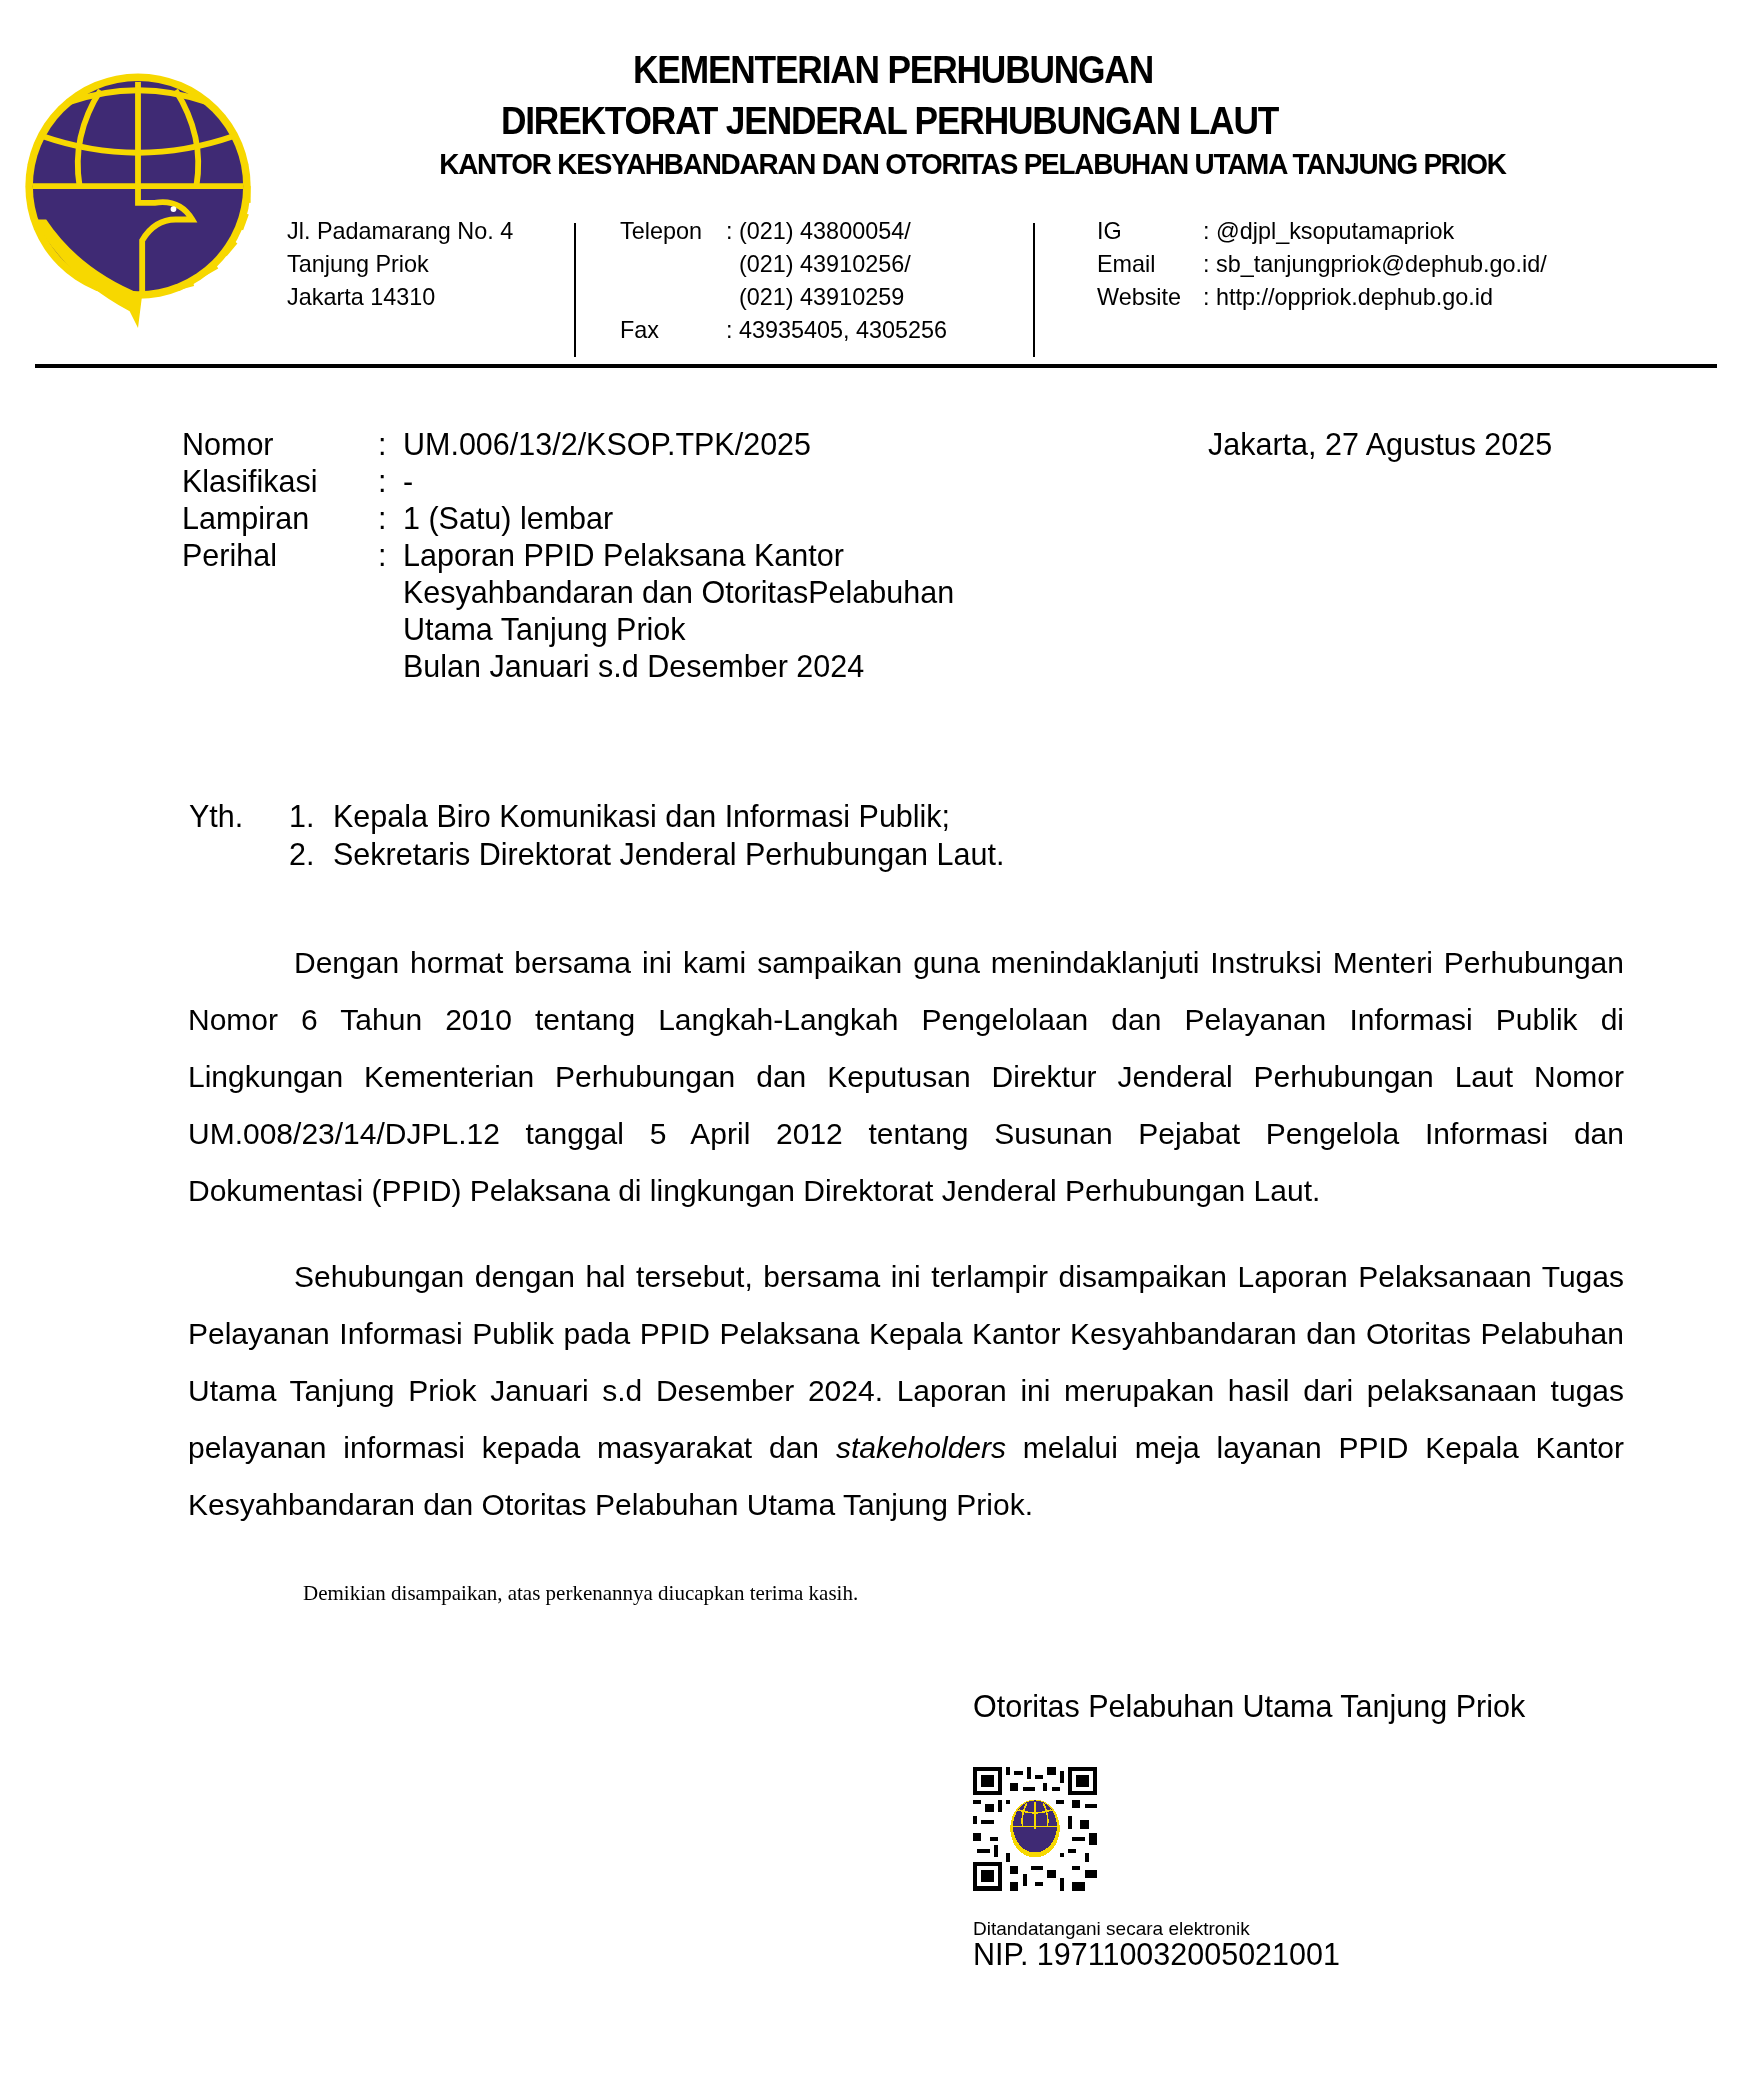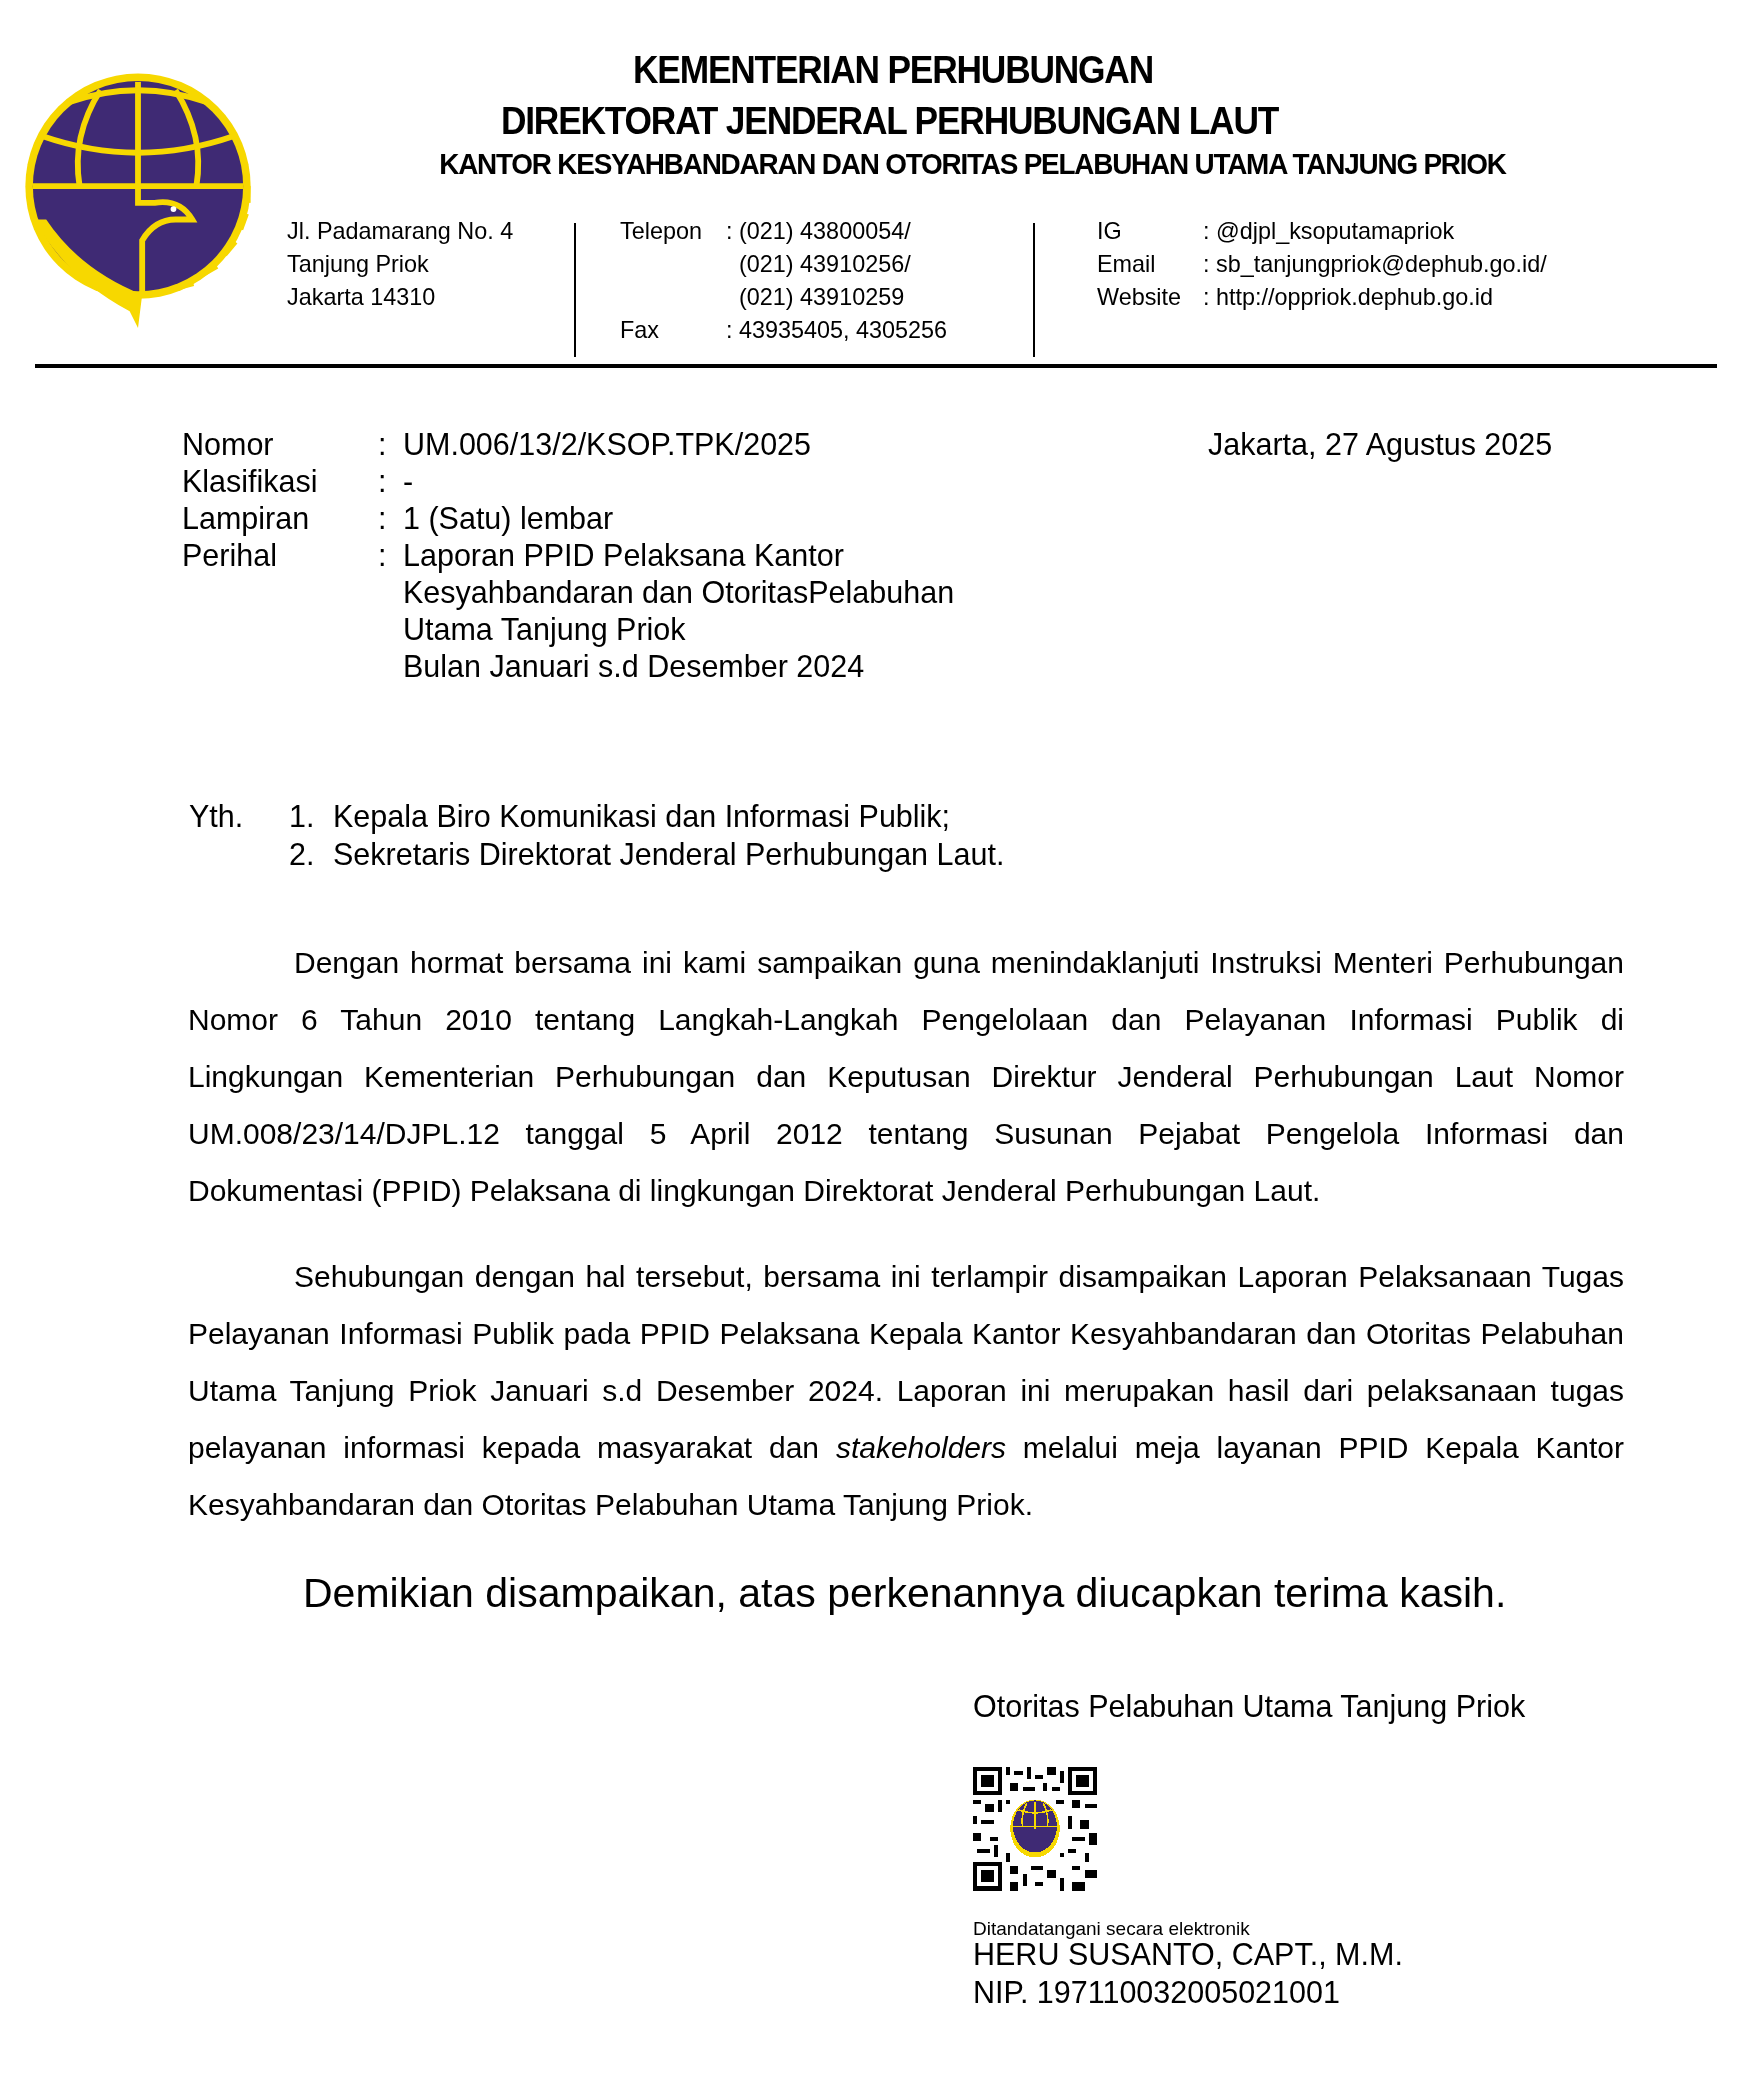--- a/index.html
+++ b/index.html
@@ -36,21 +36,21 @@
     
     .yth { position: absolute; left: 189px; top: 797px; font-size: 30.5px; line-height: 38px; }
     .yth .row { display: flex; }
     .yth .lbl { width: 100px; }
     .yth .num { width: 44px; }
 
     
     .para { position: absolute; left: 188px; width: 1436px; font-size: 30px; line-height: 57px; text-align: justify; text-indent: 106px; }
     .p1 { top: 934px; }
     .p2 { top: 1248px; }
-    .p3 { position: absolute; left: 303px; top: 1574px; font-size: 41px; line-height: 38px; white-space: nowrap; }
+    .p3 { position: absolute; left: 303px; top: 1574px; font-size: 21px; line-height: 38px; white-space: nowrap; font-family: Liberation Serif, serif; }
 
     
     .sig-title { position: absolute; left: 973px; top: 1688px; font-size: 30.5px; line-height: 37px; white-space: nowrap; }
     .qr { position: absolute; left: 973px; top: 1766px; width: 124px; height: 125px; }
     .esign-note { position: absolute; left: 973px; top: 1918px; font-size: 19px; white-space: nowrap; }
     .signer { position: absolute; left: 973px; top: 1935px; font-size: 30.5px; line-height: 38px; white-space: nowrap; }
   </style>
 </head>
 <body>
 
@@ -246,16 +246,15 @@
     <line x1="15" y1="8.5" x2="15" y2="15"></line>
       <line x1="9.7" y1="14.5" x2="20.3" y2="14.5"></line>
     <path d="M11 10.5 Q15 12 19 10.5"></path>
       <path d="M13 8.8 Q11.5 12 12 14.5"></path>
       <path d="M17 8.8 Q18.5 12 18 14.5"></path>
   </g>
 </svg>
 
 <div class="esign-note">Ditandatangani secara elektronik</div>
 <div class="signer">
-  <div>HERU SUSANTO, CAPT., M.M.</div>
   <div>NIP. 197110032005021001</div>
 </div>
 
 
 </body></html>

